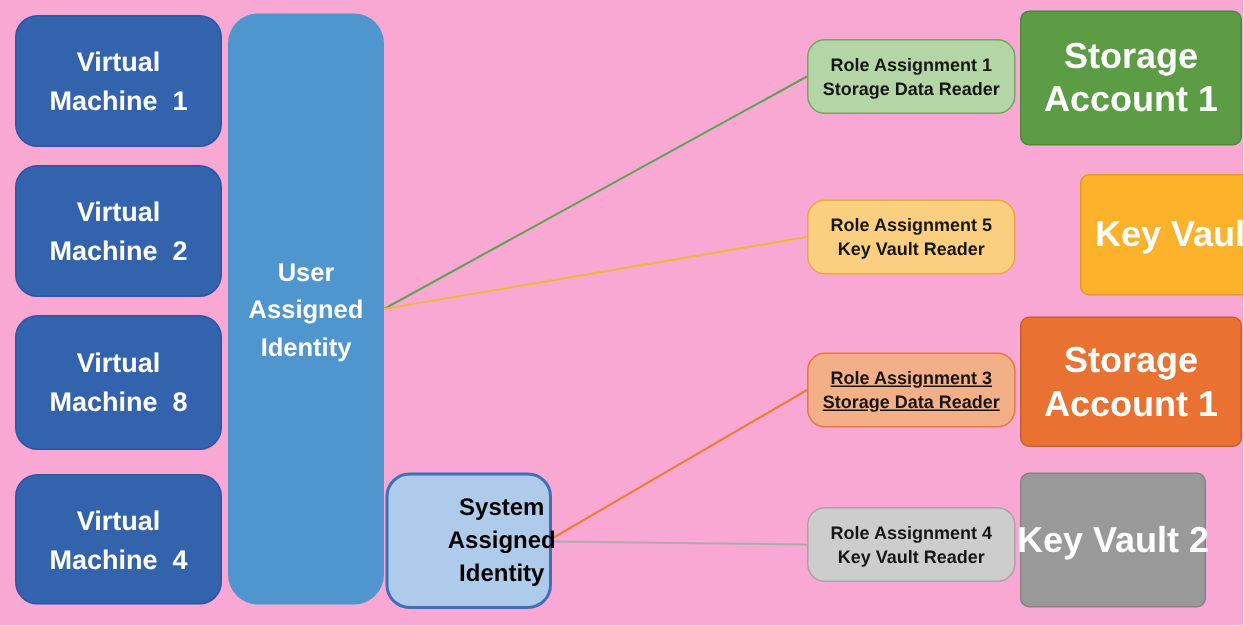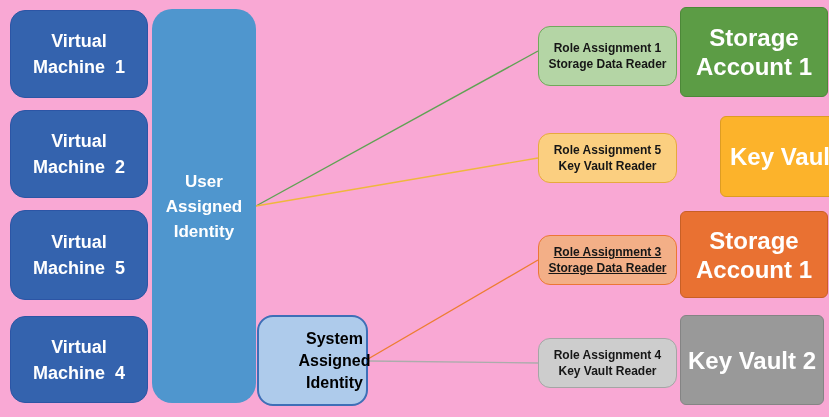--- a/index.html
+++ b/index.html
@@ -54,40 +54,40 @@
   <div class="box vm" style="left: 10px; top: 10px; width: 138px; height: 88px; background-color: rgb(52, 99, 174); border-color: rgb(44, 85, 165);">
     <div class="tline">Virtual</div>
     <div class="tline">Machine  1</div>
   </div>
   <div class="box vm" style="left: 10px; top: 110px; width: 138px; height: 88px; background-color: rgb(52, 99, 174); border-color: rgb(44, 85, 165);">
     <div class="tline">Virtual</div>
     <div class="tline">Machine  2</div>
   </div>
   <div class="box vm" style="left: 10px; top: 210px; width: 138px; height: 90px; background-color: rgb(52, 99, 174); border-color: rgb(44, 85, 165);">
     <div class="tline">Virtual</div>
-    <div class="tline">Machine  5</div>
+    <div class="tline">Machine  8</div>
   </div>
   <div class="box vm" style="left: 10px; top: 316px; width: 138px; height: 87px; background-color: rgb(52, 99, 174); border-color: rgb(44, 85, 165);">
     <div class="tline">Virtual</div>
     <div class="tline">Machine  4</div>
   </div>
 
   <div class="box uai" style="left: 152px; top: 9px; width: 104px; height: 394px; background-color: rgb(79, 150, 206); color: rgb(255, 255, 255);">
     <div class="tline">User</div>
     <div class="tline">Assigned</div>
     <div class="tline">Identity</div>
   </div>
 
   <div class="box sys" style="left: 257px; top: 315px; width: 111px; height: 91px; background-color: rgb(174, 203, 235); border-color: rgb(62, 111, 183); color: rgb(0, 0, 0);">
     <div class="tline">System</div>
     <div class="tline">Assigned</div>
     <div class="tline">Identity</div>
   </div>
 
-  <div class="box ra" style="left: 538px; top: 26px; width: 139px; height: 60px; background-color: rgb(180, 213, 165); border-color: rgb(113, 168, 92);">
+  <div class="box ra" style="left: 538px; top: 26px; width: 139px; height: 50px; background-color: rgb(180, 213, 165); border-color: rgb(113, 168, 92);">
     <div class="tline">Role Assignment 1</div>
     <div class="tline">Storage Data Reader</div>
   </div>
   <div class="box ra" style="left: 538px; top: 133px; width: 139px; height: 50px; background-color: rgb(251, 207, 128); border-color: rgb(231, 169, 62);">
     <div class="tline">Role Assignment 5</div>
     <div class="tline">Key Vault Reader</div>
   </div>
   <div class="box ra" style="left: 538px; top: 235px; width: 139px; height: 50px; background-color: rgb(243, 175, 135); border-color: rgb(236, 118, 54); text-decoration: underline;">
     <div class="tline">Role Assignment 3</div>
     <div class="tline">Storage Data Reader</div>
@@ -101,17 +101,17 @@
     <div class="tline">Storage</div>
     <div class="tline">Account 1</div>
   </div>
   <div class="box res" style="left: 720px; top: 116px; width: 148px; height: 81px; background-color: rgb(252, 179, 43); border-color: rgb(221, 156, 35);">
     <div class="tline">Key Vault 1</div>
   </div>
   <div class="box res" style="left: 680px; top: 211px; width: 148px; height: 87px; background-color: rgb(233, 113, 50); border-color: rgb(200, 95, 38);">
     <div class="tline">Storage</div>
     <div class="tline">Account 1</div>
   </div>
-  <div class="box res" style="left: 680px; top: 315px; width: 144px; height: 90px; background-color: rgb(153, 153, 153); border-color: rgb(132, 132, 132); text-align: right;">
+  <div class="box res" style="left: 680px; top: 315px; width: 124px; height: 90px; background-color: rgb(153, 153, 153); border-color: rgb(132, 132, 132); text-align: right;">
     <div class="tline">Key Vault 2</div>
   </div>
 
 </div>
 
 </body></html>

